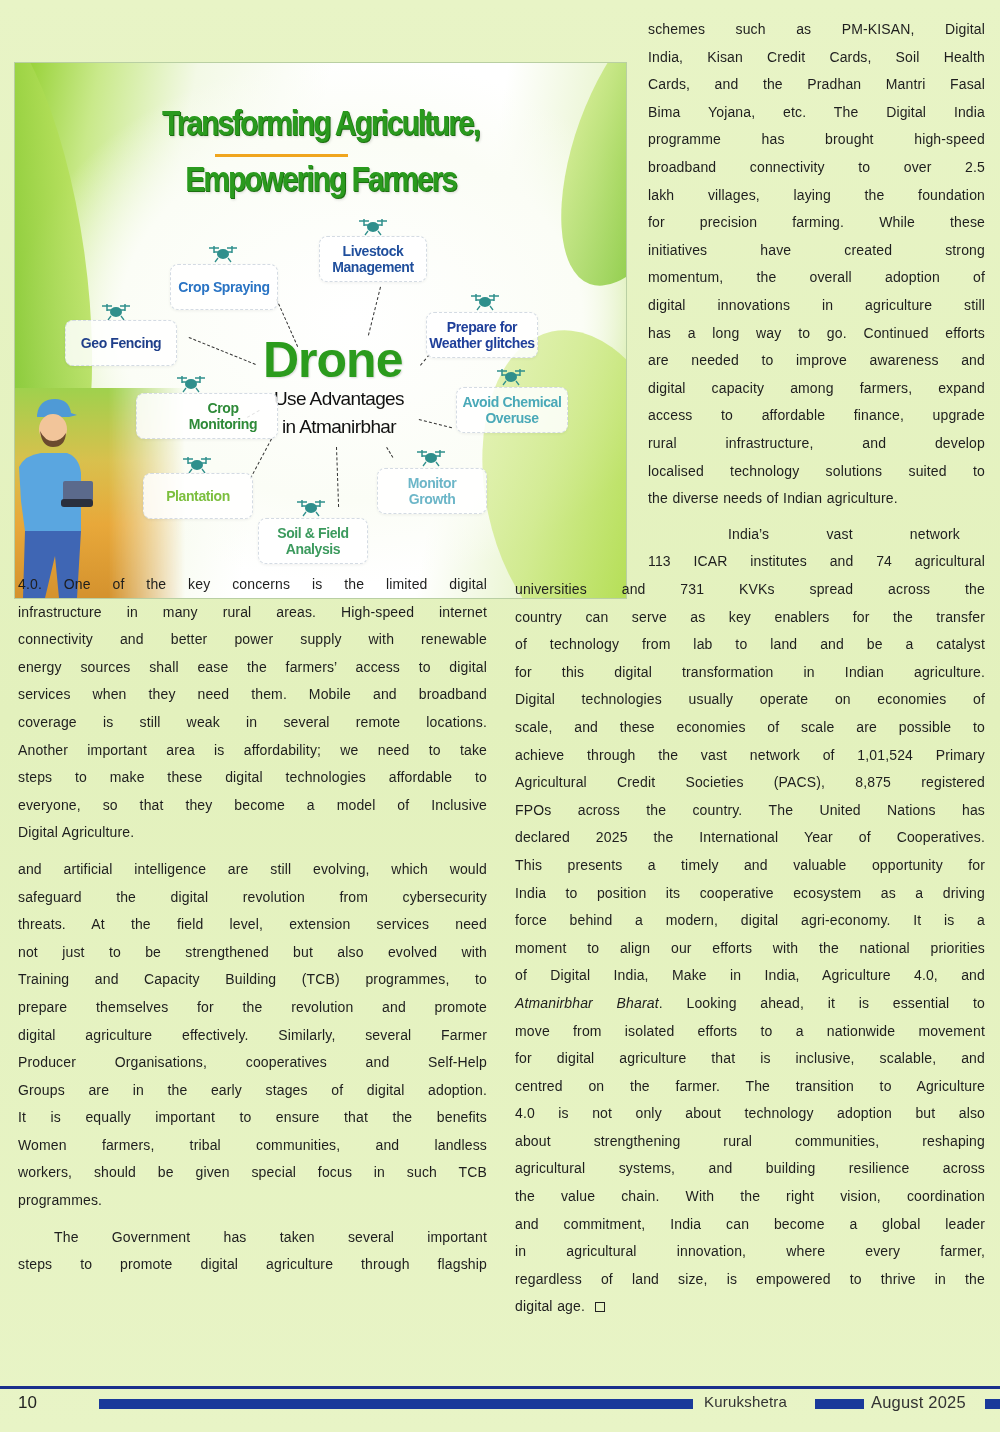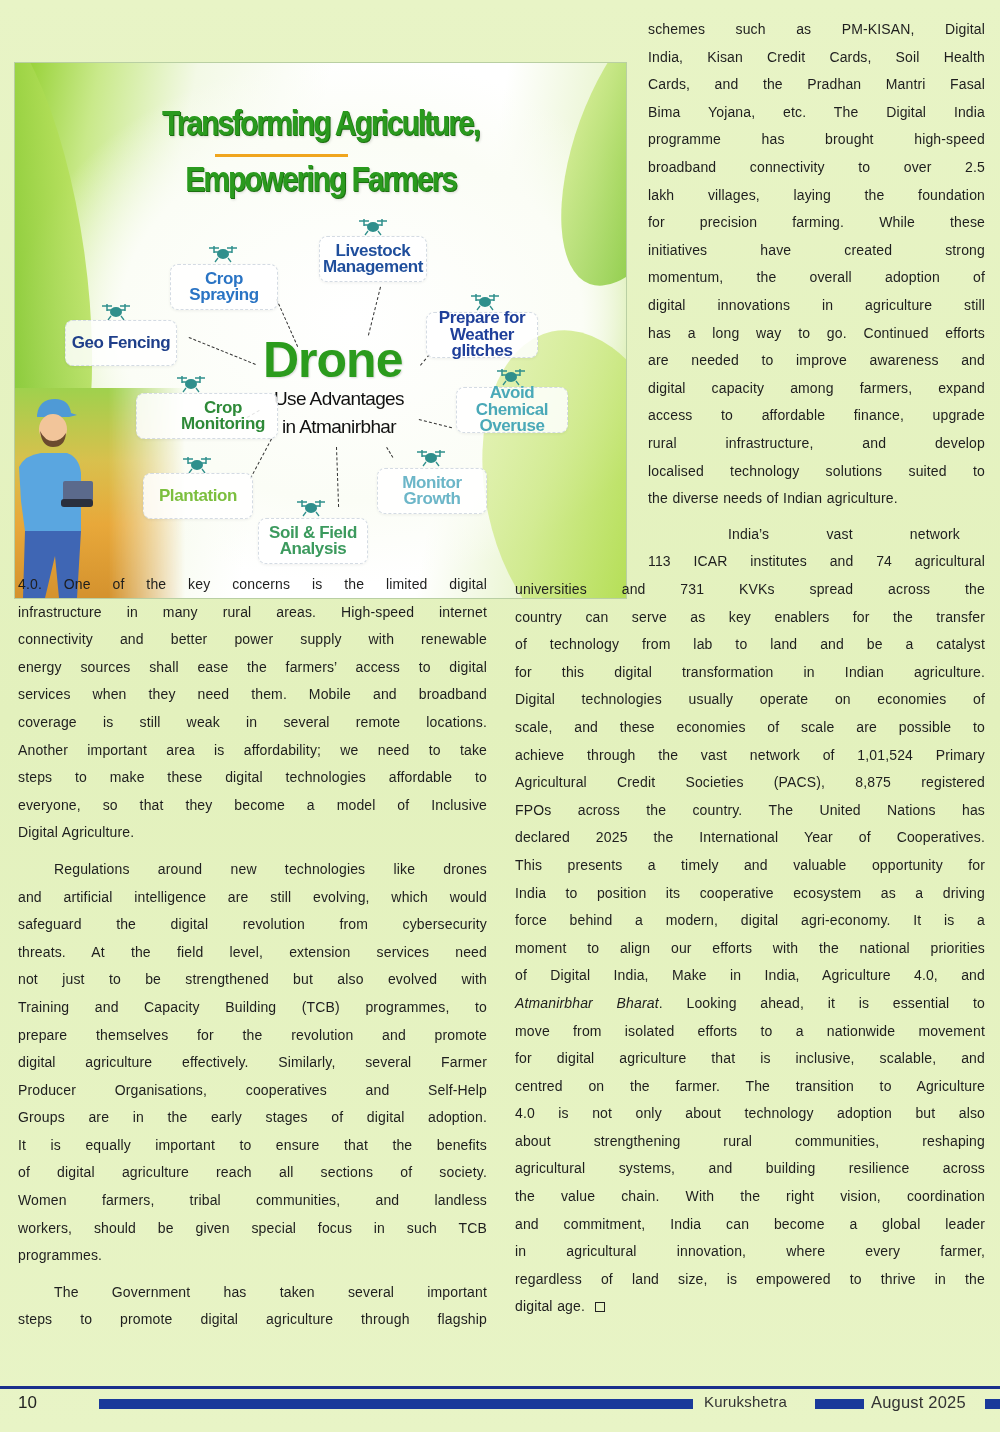--- a/index.html
+++ b/index.html
@@ -59,21 +59,21 @@
     letter-spacing:-1px; text-shadow:1px 1px 2px rgba(0,0,0,.15);
   }
   .center-sub {
     position:absolute; width:200px; text-align:center; font-weight:normal; font-size:19px; color:#111;
     letter-spacing:-0.6px;
   }
   .center-sub.s1 { left:224px; top:325px; }
   .center-sub.s2 { left:224px; top:353px; }
   .node {
     position:absolute; border:1px dashed #d4dbe3; border-radius:8px; background:rgba(255,255,255,.85);
-    font-weight:bold; font-size:17px; line-height:16.5px; text-align:center; letter-spacing:-0.4px;
+    font-weight:bold; font-size:14px; line-height:16.5px; text-align:center; letter-spacing:-0.4px;
     display:flex; align-items:center; justify-content:center;
     box-shadow:0 1px 3px rgba(0,0,0,.06);
   }
   .drone-ico { position:absolute; width:32px; height:18px; }
   .conn { position:absolute; border-top:1.6px dashed #333; transform-origin:0 0; height:0; }
   .farmer { position:absolute; left:0; top:318px; width:80px; height:217px; }
 
   
   #footer-rule { position:absolute; left:0; top:1386px; width:1000px; height:3px; background:#1a2f8c; }
   #page-number { position:absolute; left:18px; top:1393px; font-size:17px; color:#222; }
@@ -279,32 +279,30 @@
   <span class="line">infrastructure in many rural areas. High-speed internet</span>
   <span class="line">connectivity and better power supply with renewable</span>
   <span class="line">energy sources shall ease the farmers’ access to digital</span>
   <span class="line">services when they need them. Mobile and broadband</span>
   <span class="line">coverage is still weak in several remote locations.</span>
   <span class="line">Another important area is affordability; we need to take</span>
   <span class="line">steps to make these digital technologies affordable to</span>
   <span class="line">everyone, so that they become a model of Inclusive</span>
   <span class="line last">Digital Agriculture.</span>
   <div style="height:9px"></div>
-  <span class="line indent">Regulations around new technologies like drones</span>
   <span class="line">and artificial intelligence are still evolving, which would</span>
   <span class="line">safeguard the digital revolution from cybersecurity</span>
   <span class="line">threats. At the field level, extension services need</span>
   <span class="line">not just to be strengthened but also evolved with</span>
   <span class="line">Training and Capacity Building (TCB) programmes, to</span>
   <span class="line">prepare themselves for the revolution and promote</span>
   <span class="line">digital agriculture effectively. Similarly, several Farmer</span>
   <span class="line">Producer Organisations, cooperatives and Self-Help</span>
   <span class="line">Groups are in the early stages of digital adoption.</span>
   <span class="line">It is equally important to ensure that the benefits</span>
-  <span class="line">of digital agriculture reach all sections of society.</span>
   <span class="line">Women farmers, tribal communities, and landless</span>
   <span class="line">workers, should be given special focus in such TCB</span>
   <span class="line last">programmes.</span>
   <div style="height:9px"></div>
   <span class="line indent">The Government has taken several important</span>
   <span class="line">steps to promote digital agriculture through flagship</span>
 </div>
 
 <div class="txt" style="left:515px;top:576px;width:470px;">
   <span class="line">universities and 731 KVKs spread across the</span>

